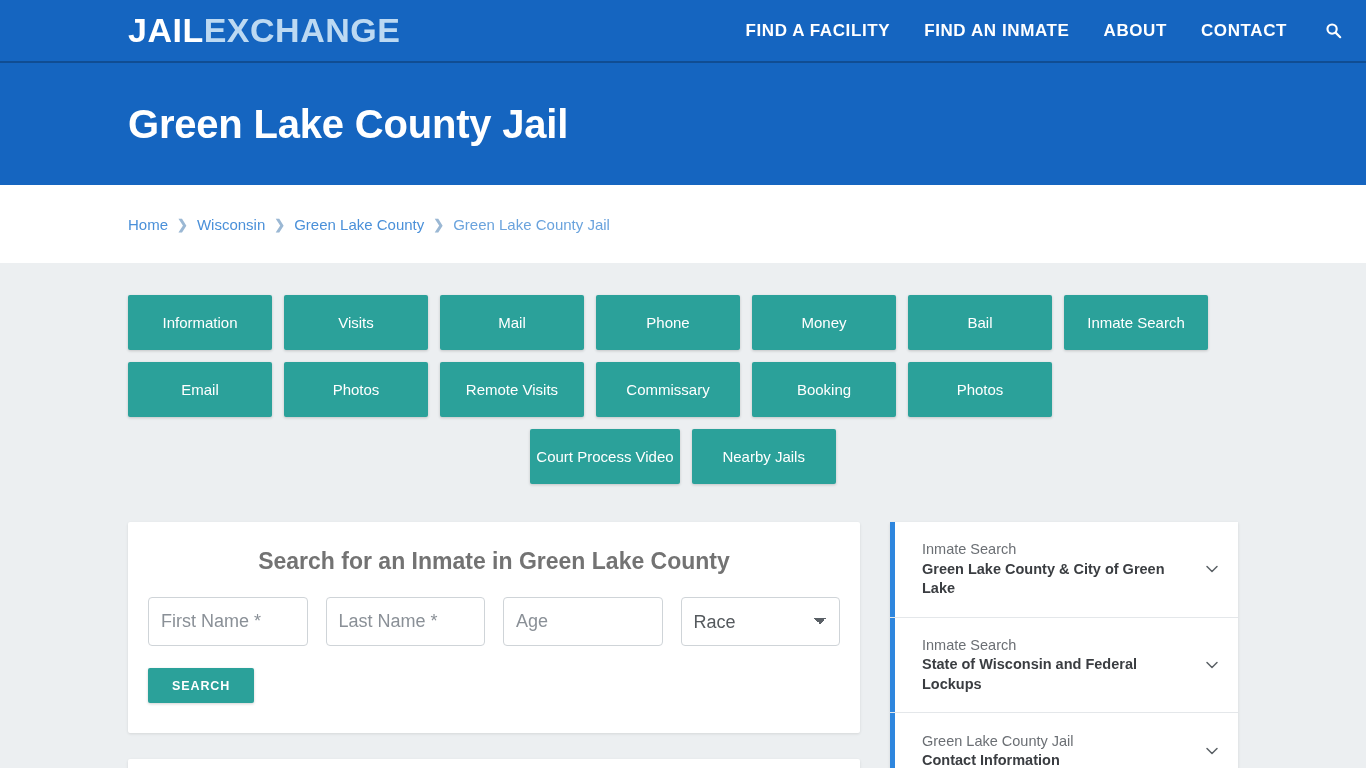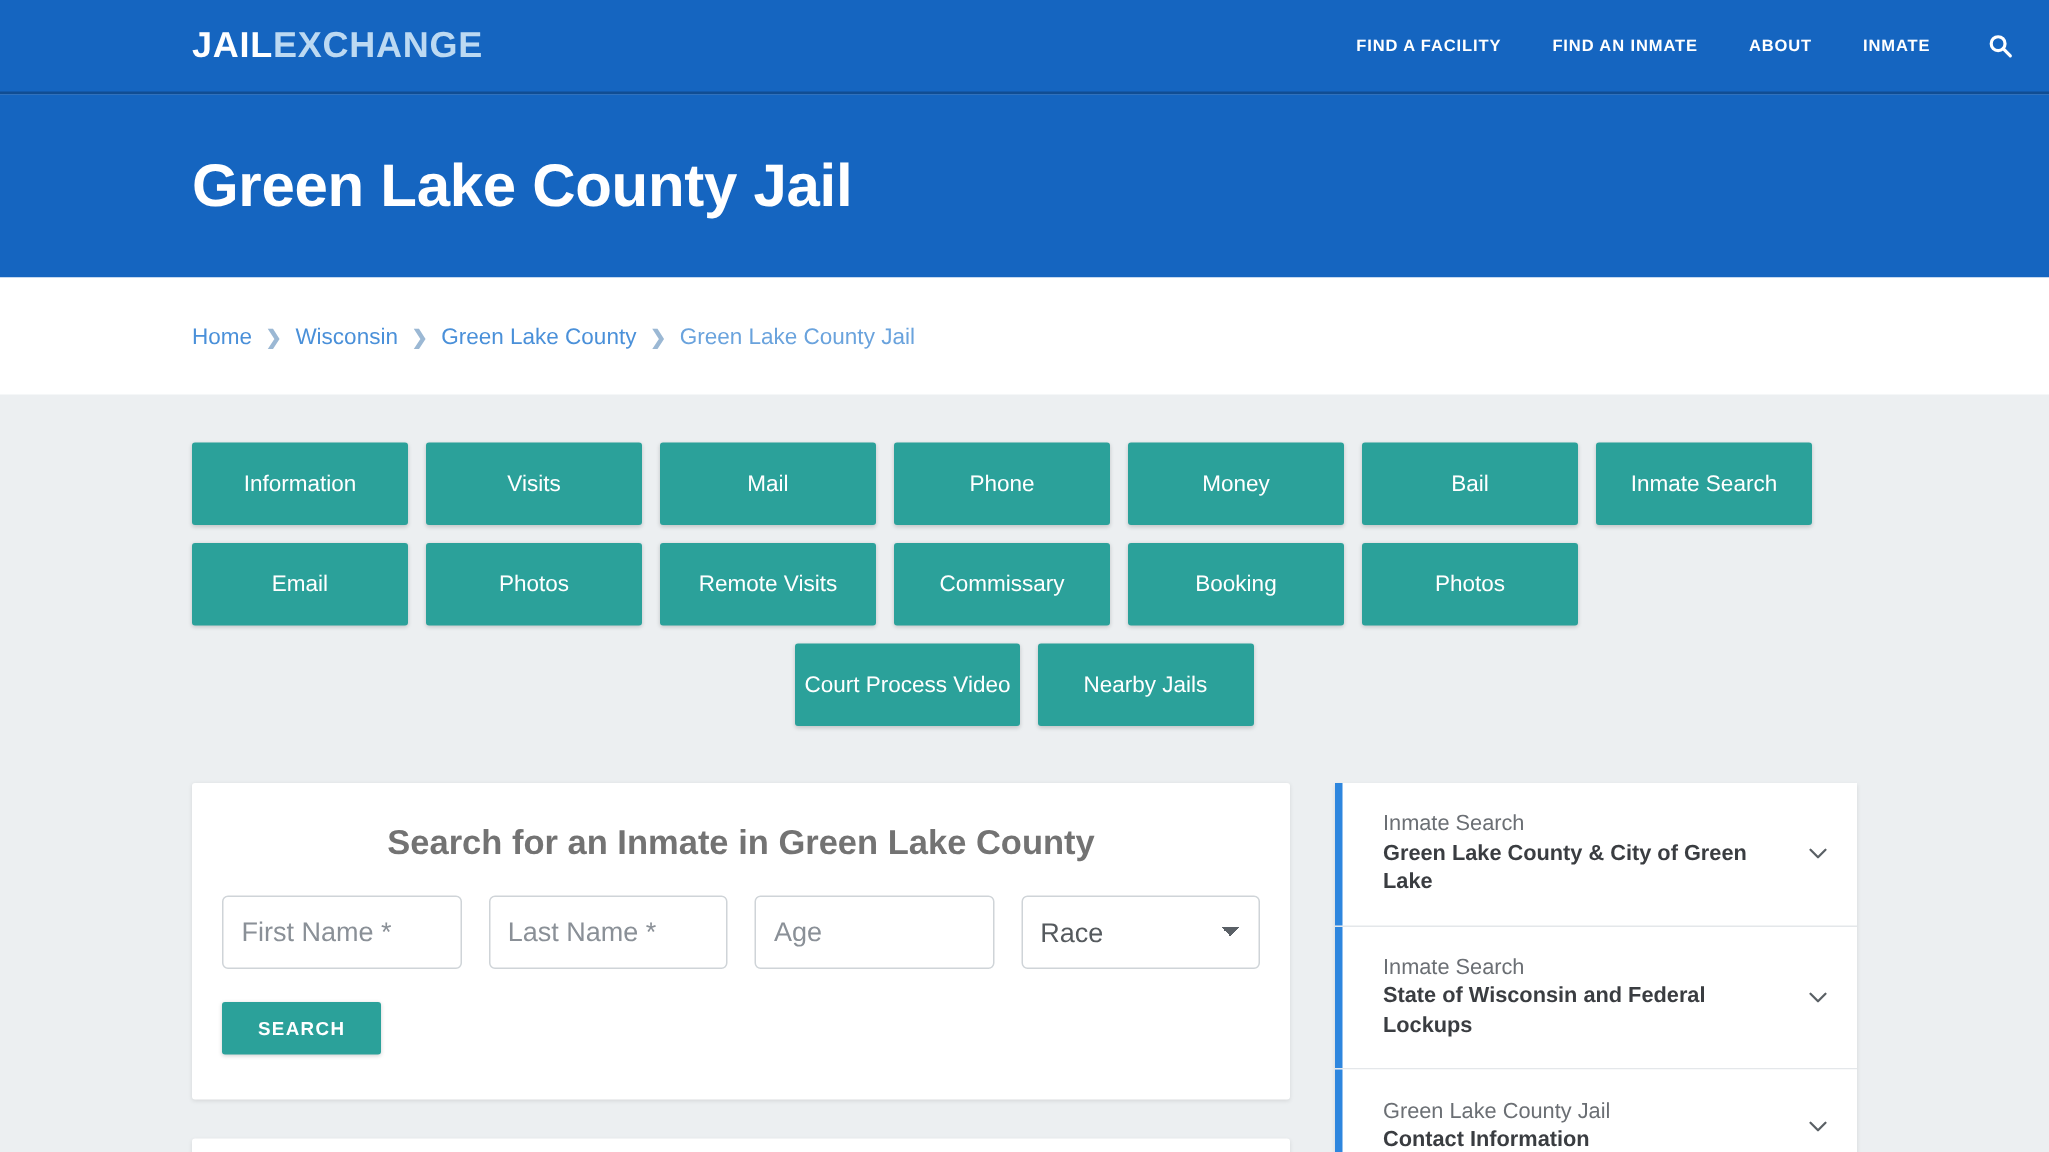--- a/index.html
+++ b/index.html
@@ -17,38 +17,38 @@
   
   .navbar {
     height: 63px;
     background: #1565c0;
     display: flex;
     align-items: center;
     padding: 0 24px 0 128px;
     border-bottom: 2px solid #104d93;
   }
   .logo {
-    font-size: 24px;
+    font-size: 34px;
     font-weight: bold;
     letter-spacing: 0.5px;
     white-space: nowrap;
     user-select: none;
   }
   .logo .jail { color: #ffffff; }
   .logo .exchange { color: #bcd9f2; }
 
   .nav-links {
     margin-left: auto;
     display: flex;
     align-items: center;
     gap: 34px;
   }
   .nav-link {
     color: #ffffff;
-    font-size: 11px;
+    font-size: 17px;
     font-weight: bold;
     letter-spacing: 0.6px;
     text-decoration: none;
     white-space: nowrap;
     cursor: pointer;
   }
   .nav-search-btn {
     background: none;
     border: none;
     padding: 0;
@@ -249,21 +249,21 @@
 <body>
 
 <div class="navbar">
   <div class="logo">
     <span class="jail">JAIL</span><span class="exchange">EXCHANGE</span>
   </div>
   <nav class="nav-links">
     <a class="nav-link">FIND A FACILITY</a>
     <a class="nav-link">FIND AN INMATE</a>
     <a class="nav-link">ABOUT</a>
-    <a class="nav-link">INMATE</a>
+    <a class="nav-link">CONTACT</a>
     <button class="nav-search-btn" aria-label="Search">
       <svg width="17" height="17" viewBox="0 0 24 24" fill="none" stroke="#ffffff" stroke-width="3">
         <circle cx="10" cy="10" r="6.5"></circle>
         <line x1="15" y1="15" x2="21.5" y2="21.5" stroke-linecap="round"></line>
       </svg>
     </button>
   </nav>
 </div>
 
 <div class="title-banner">

